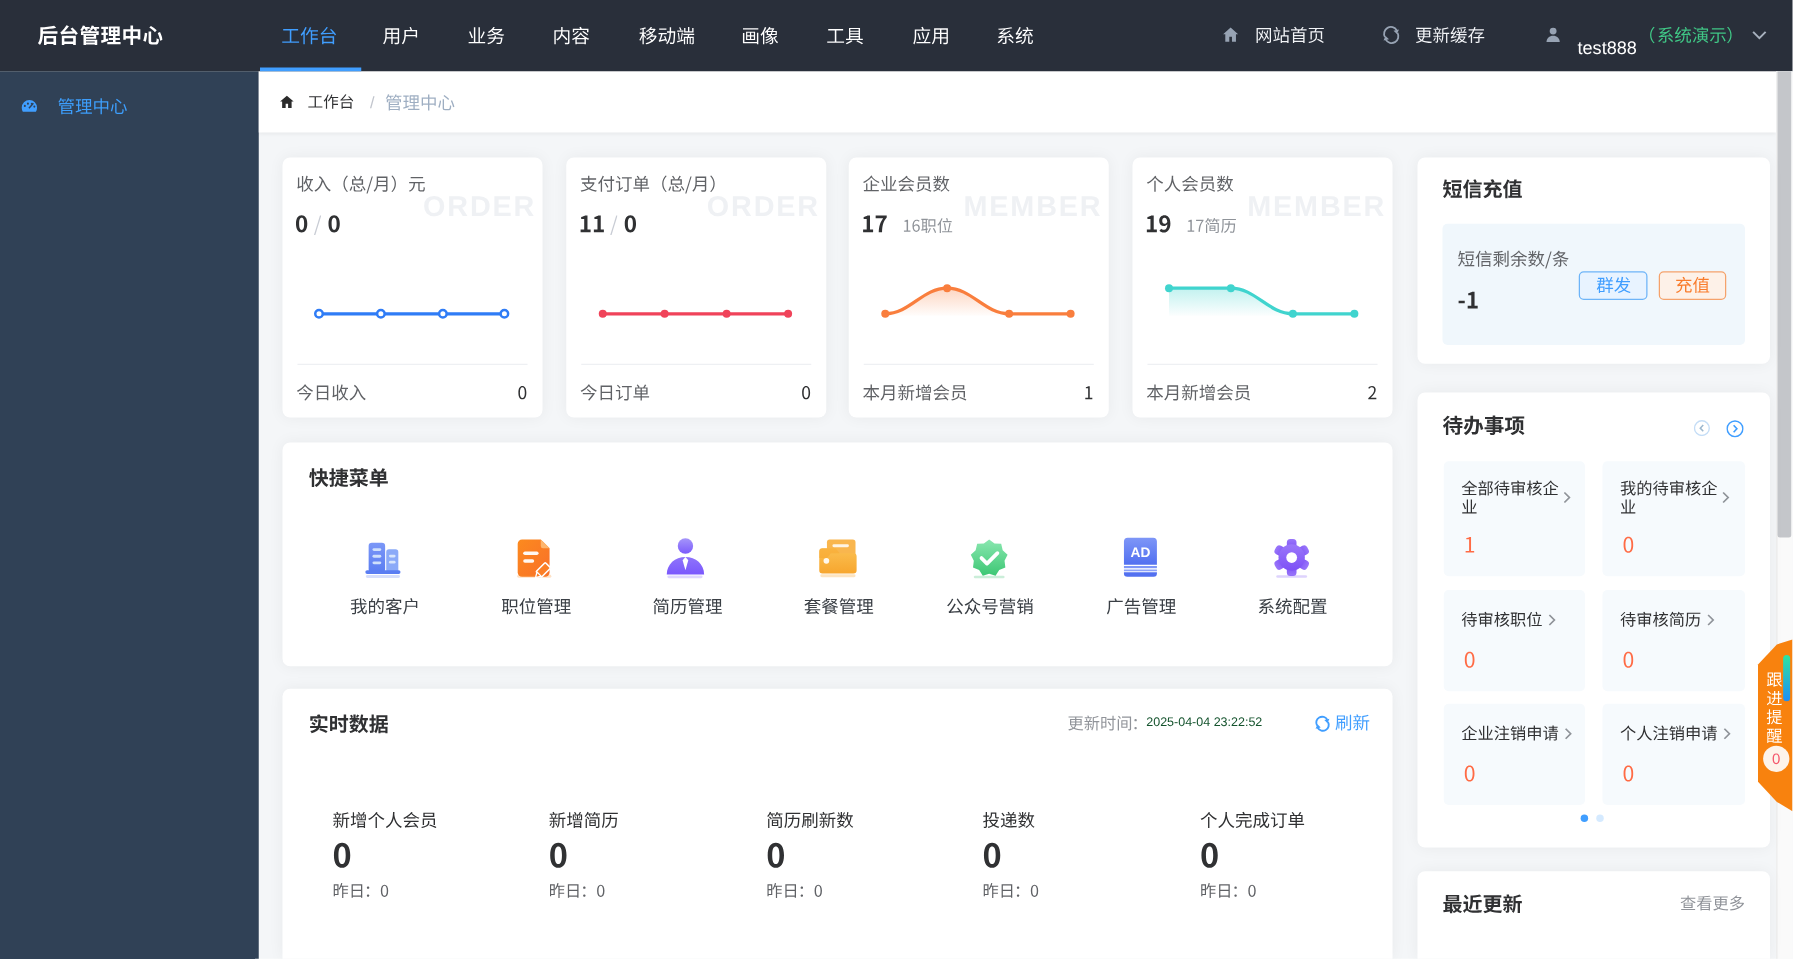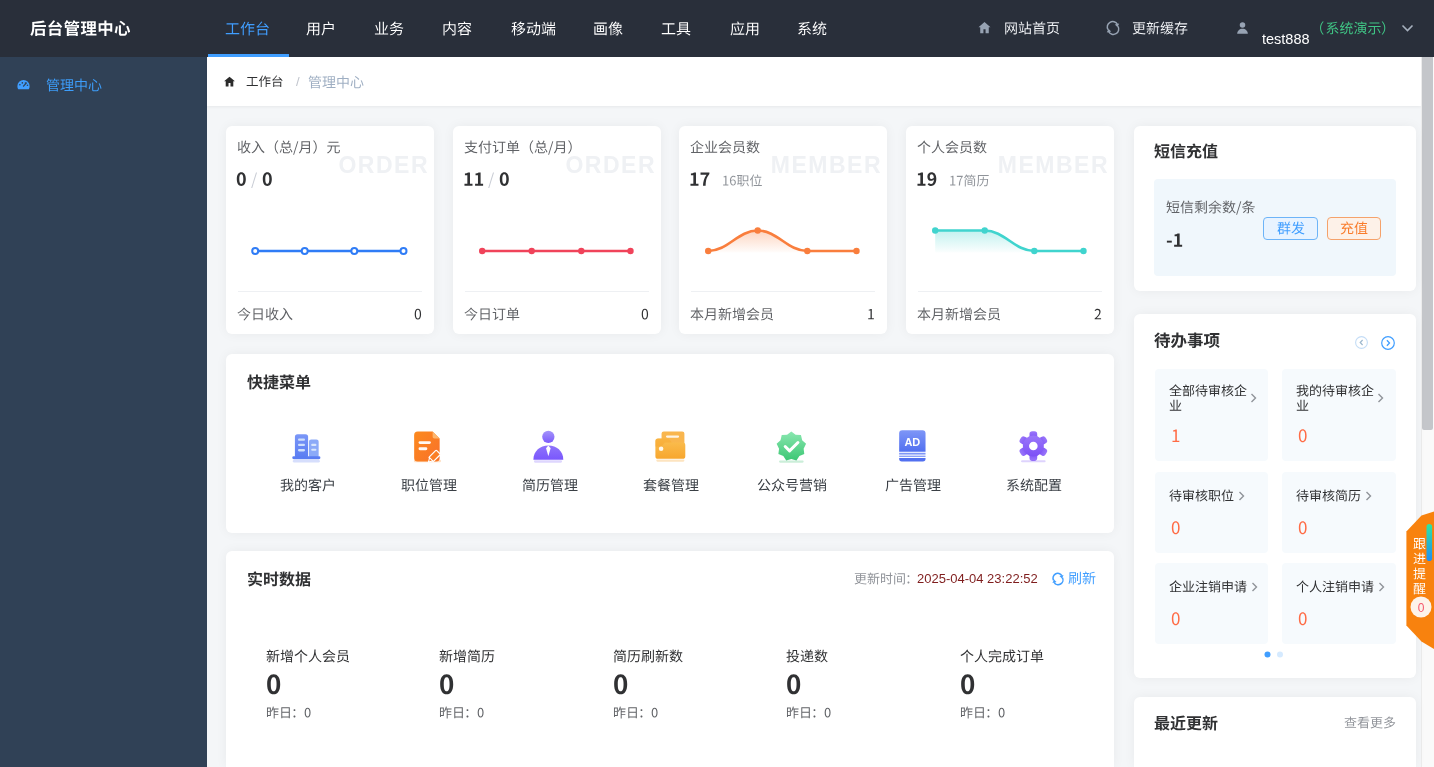--- a/index.html
+++ b/index.html
@@ -403,21 +403,21 @@
     </svg></div>
 <div style="position:absolute;left:854.0px;top:571.9px;"><svg width="63" height="17" style="" viewBox="0 0 63 17">
       <g fill="#909399" transform="translate(0,11.4) scale(0.013000,-0.013000)">
         <use href="#g28" transform="translate(0.0,0)"></use>
         <use href="#g29" transform="translate(1000.0,0)"></use>
         <use href="#g81" transform="translate(2000.0,0)"></use>
         <use href="#g82" transform="translate(3000.0,0)"></use>
         <use href="#g83" transform="translate(3940.0,0)"></use>
       </g>
     </svg></div>
-<div style="position:absolute;left:917.0px;top:568.5px;font-family:'Liberation Sans',sans-serif;font-size:13px;font-weight:normal;color:#7f1d1d;line-height:19.950000000000003px;white-space:nowrap;">2025-04-04 23:22:52</div>
+<div style="position:absolute;left:917.0px;top:568.5px;font-family:'Liberation Sans',sans-serif;font-size:10px;font-weight:normal;color:#14532d;line-height:19.950000000000003px;white-space:nowrap;">2025-04-04 23:22:52</div>
 <svg style="position:absolute;left:1051px;top:571.5px" width="14" height="14" viewBox="0 0 24 24">
     <g fill="none" stroke="#409eff" stroke-width="2.6">
       <path d="M4.5 14.5A8 8 0 0 1 18.6 6.4"></path>
       <path d="M19.5 9.5A8 8 0 0 1 5.4 17.6"></path>
     </g>
     <path fill="#409eff" d="M14.5 6.8l7-1.6-2.7 6z"></path>
     <path fill="#409eff" d="M9.5 17.2l-7 1.6 2.7-6z"></path>
   </svg>
 <div style="position:absolute;left:1068.0px;top:571.4px;"><svg width="28" height="18" style="" viewBox="0 0 28 18">
       <g fill="#409eff" transform="translate(0,12.3) scale(0.014000,-0.014000)">

